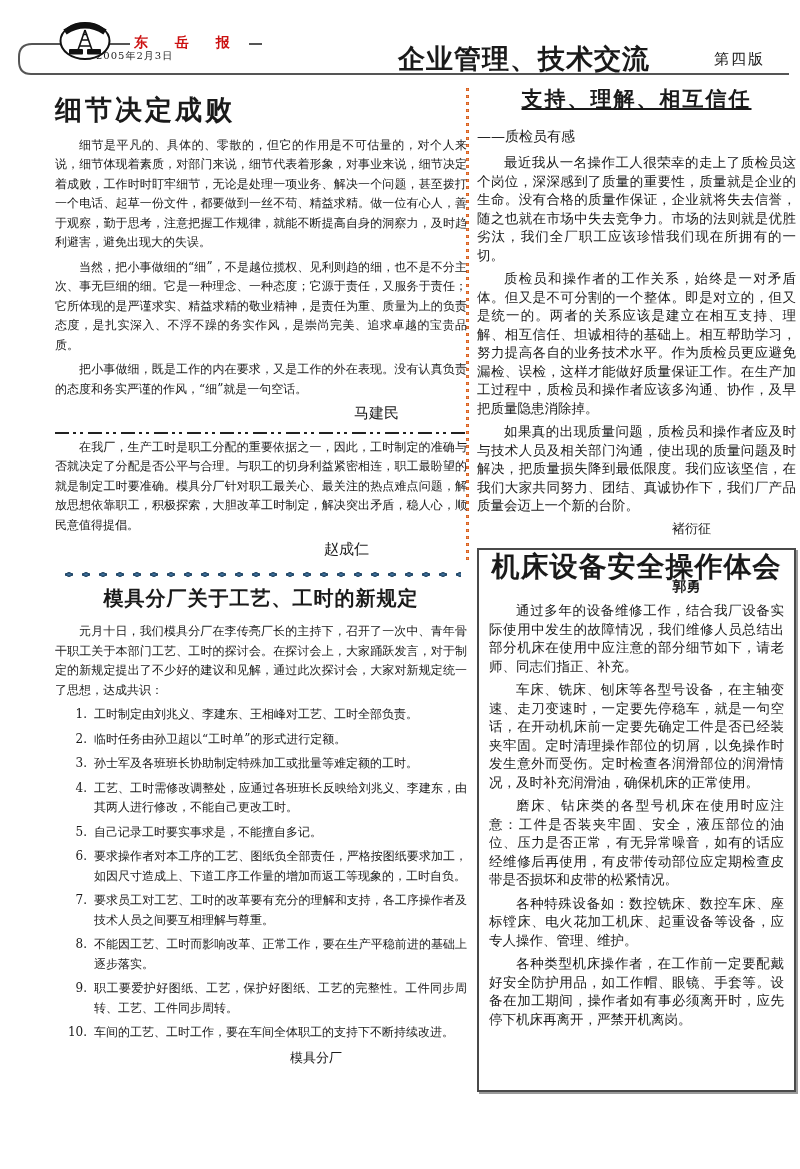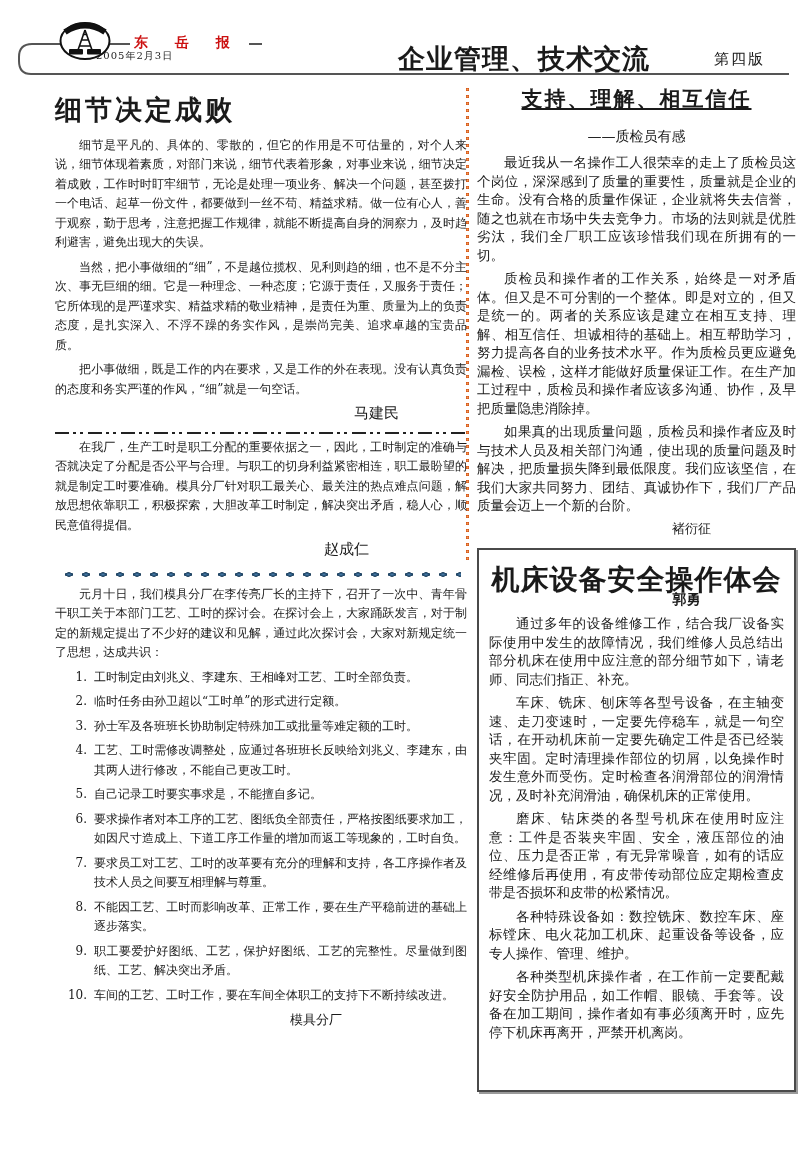--- a/index.html
+++ b/index.html
@@ -36,22 +36,22 @@
     position:absolute; top:86px; left:464px; width:7px; height:478px;
     background-image:radial-gradient(circle 2.6px at 3.5px 3.5px, #f5a055 0%, #d4581e 55%, rgba(0,0,0,0) 68%);
     background-size:7px 7px; background-repeat:repeat-y;
   }
 
   h1,h2,h3 { font-family:"DejaVu Sans", "Liberation Sans", sans-serif; margin:0; }
   .a1-title { font-size:27px; text-align:left; letter-spacing:3px; margin:12px 0 16px; }
   .a2-title { font-size:18px; text-align:center; letter-spacing:2px; margin:8px 0 8px; }
   .a3-title { font-size:20px; text-align:center; letter-spacing:1px; margin:10px 0 14px; }
   .a4-title { font-size:21px; text-align:center; letter-spacing:2px; margin:2px 0 18px;text-decoration:underline; }
-  .a4-subtitle { text-align:center; font-size:14px; margin:0 0 8px; }
-  .box-title { font-size:28px; text-align:center; letter-spacing:1px; margin:17px 0 0; }
+  .a4-subtitle { text-align:left; font-size:14px; margin:0 0 8px; }
+  .box-title { font-size:28px; text-align:center; letter-spacing:1px; margin:4px 0 0; }
 
   p { margin:0 0 5px; text-indent:2em; }
   .author-right { text-align:right; padding-right:68px; text-indent:0; margin:2px 0 8px; font-size:15px; }
   .author-right2 { padding-right:98px; }
   .author-center { text-align:center; padding-left:110px; text-indent:0; margin:4px 0 6px; font-size:13px; }
   .box-author { text-align:center; padding-left:100px; text-indent:0; margin:0 0 6px; font-size:14px; font-weight:bold;
                 font-family:"DejaVu Sans", "Liberation Sans", sans-serif; }
 
   .dashdot-divider {
     height:2px; margin:8px 0 4px;
@@ -107,20 +107,21 @@
   <p>把小事做细，既是工作的内在要求，又是工作的外在表现。没有认真负责的态度和务实严谨的作风，“细”就是一句空话。</p>
   <div class="author-right">马建民</div>
 
   <div class="dashdot-divider"></div>
 
   <p>在我厂，生产工时是职工分配的重要依据之一，因此，工时制定的准确与否就决定了分配是否公平与合理。与职工的切身利益紧密相连，职工最盼望的就是制定工时要准确。模具分厂针对职工最关心、最关注的热点难点问题，解放思想依靠职工，积极探索，大胆改革工时制定，解决突出矛盾，稳人心，顺民意值得提倡。</p>
   <div class="author-right author-right2">赵成仁</div>
 
   <div class="beads-divider"></div>
 
+  <h2 class="a3-title">模具分厂关于工艺、工时的新规定</h2>
   <p>元月十日，我们模具分厂在李传亮厂长的主持下，召开了一次中、青年骨干职工关于本部门工艺、工时的探讨会。在探讨会上，大家踊跃发言，对于制定的新规定提出了不少好的建议和见解，通过此次探讨会，大家对新规定统一了思想，达成共识：</p>
 
   <div class="num-list">
     <div class="num-item">
       <span class="num">1.</span>
       <span class="itxt">工时制定由刘兆义、李建东、王相峰对工艺、工时全部负责。</span>
     </div>
     <div class="num-item">
       <span class="num">2.</span>
       <span class="itxt">临时任务由孙卫超以“工时单”的形式进行定额。</span>
@@ -144,21 +145,21 @@
     <div class="num-item">
       <span class="num">7.</span>
       <span class="itxt">要求员工对工艺、工时的改革要有充分的理解和支持，各工序操作者及技术人员之间要互相理解与尊重。</span>
     </div>
     <div class="num-item">
       <span class="num">8.</span>
       <span class="itxt">不能因工艺、工时而影响改革、正常工作，要在生产平稳前进的基础上逐步落实。</span>
     </div>
     <div class="num-item">
       <span class="num">9.</span>
-      <span class="itxt">职工要爱护好图纸、工艺，保护好图纸、工艺的完整性。尽量做到图纸、工艺、解决突出矛盾。</span>
+      <span class="itxt">职工要爱护好图纸、工艺，保护好图纸、工艺的完整性。工件同步周转、工艺、工件同步周转。</span>
     </div>
     <div class="num-item">
       <span class="num">10.</span>
       <span class="itxt">车间的工艺、工时工作，要在车间全体职工的支持下不断持续改进。</span>
     </div>
   </div>
   <div class="author-center">模具分厂</div>
 </div>
 
 <div class="right-col">

